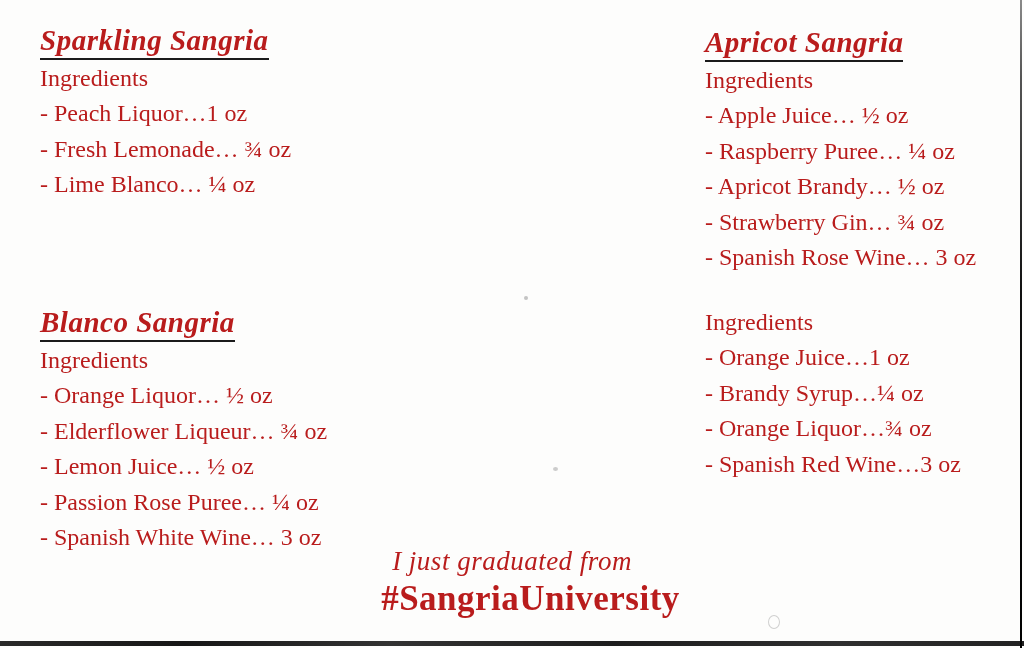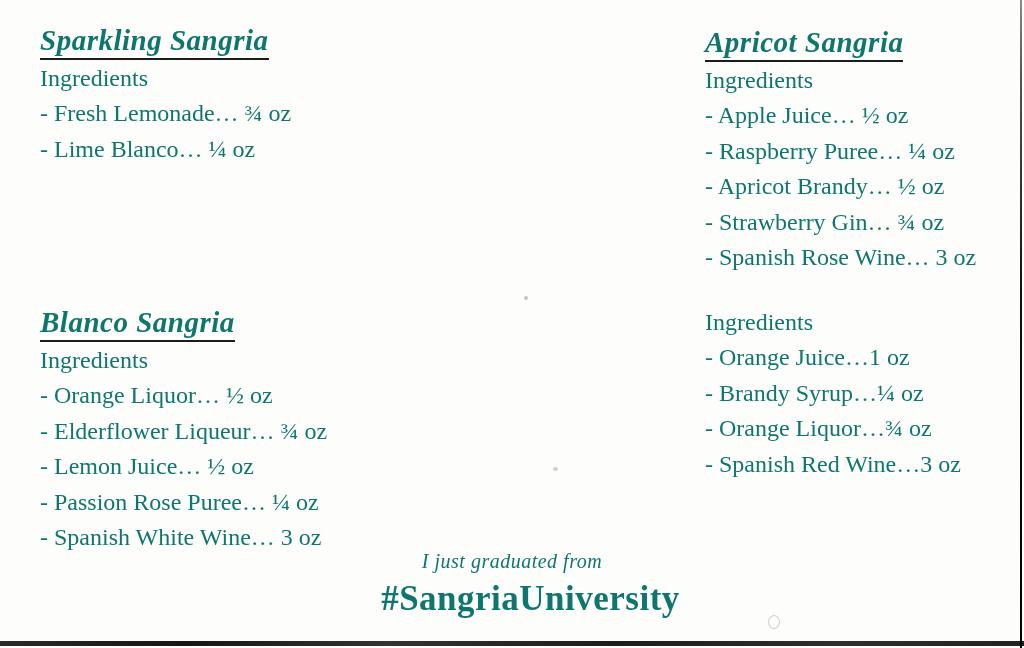--- a/index.html
+++ b/index.html
@@ -7,21 +7,21 @@
     padding: 0;
     background: #e8e8e8;
   }
   .page {
     position: relative;
     width: 1024px;
     height: 648px;
     background: #fdfdfc;
     overflow: hidden;
     font-family: "Liberation Serif", "DejaVu Serif", serif;
-    color: #0f766e;
+    color: #b91c1c;
   }
   .recipe {
     position: absolute;
     white-space: nowrap;
   }
   .recipe-title {
     font-size: 29px;
     font-weight: bold;
     font-style: italic;
     line-height: 36px;
@@ -47,21 +47,21 @@
   .pos-tinto     { left: 705px; top: 304px; }
 
   .footer {
     position: absolute;
     left: 0;
     right: 0;
     top: 545px;
     text-align: center;
   }
   .footer-tagline {
-    font-size: 20px;
+    font-size: 27px;
     font-style: italic;
     line-height: 33px;
     letter-spacing: 0.5px;
   }
   .footer-hashtag {
     font-size: 35px;
     font-weight: bold;
     line-height: 40px;
     margin-top: 1px;
     letter-spacing: 0.5px;
@@ -105,20 +105,21 @@
   }
 </style>
 </head>
 <body>
 
 <div class="page">
 
   <section class="recipe pos-sparkling">
     <div class="recipe-title"><span class="underline">Sparkling Sangria</span></div>
     <div class="recipe-subtitle">Ingredients</div>
+    <div class="ingredient-line">- Peach Liquor…1 oz</div>
     <div class="ingredient-line">- Fresh Lemonade… ¾ oz</div>
     <div class="ingredient-line">- Lime Blanco… ¼ oz</div>
   </section>
 
   <section class="recipe pos-rosado">
     <div class="recipe-title"><span class="underline">Apricot Sangria</span></div>
     <div class="recipe-subtitle">Ingredients</div>
     <div class="ingredient-line">- Apple Juice… ½ oz</div>
     <div class="ingredient-line">- Raspberry Puree… ¼ oz</div>
     <div class="ingredient-line">- Apricot Brandy… ½ oz</div>

